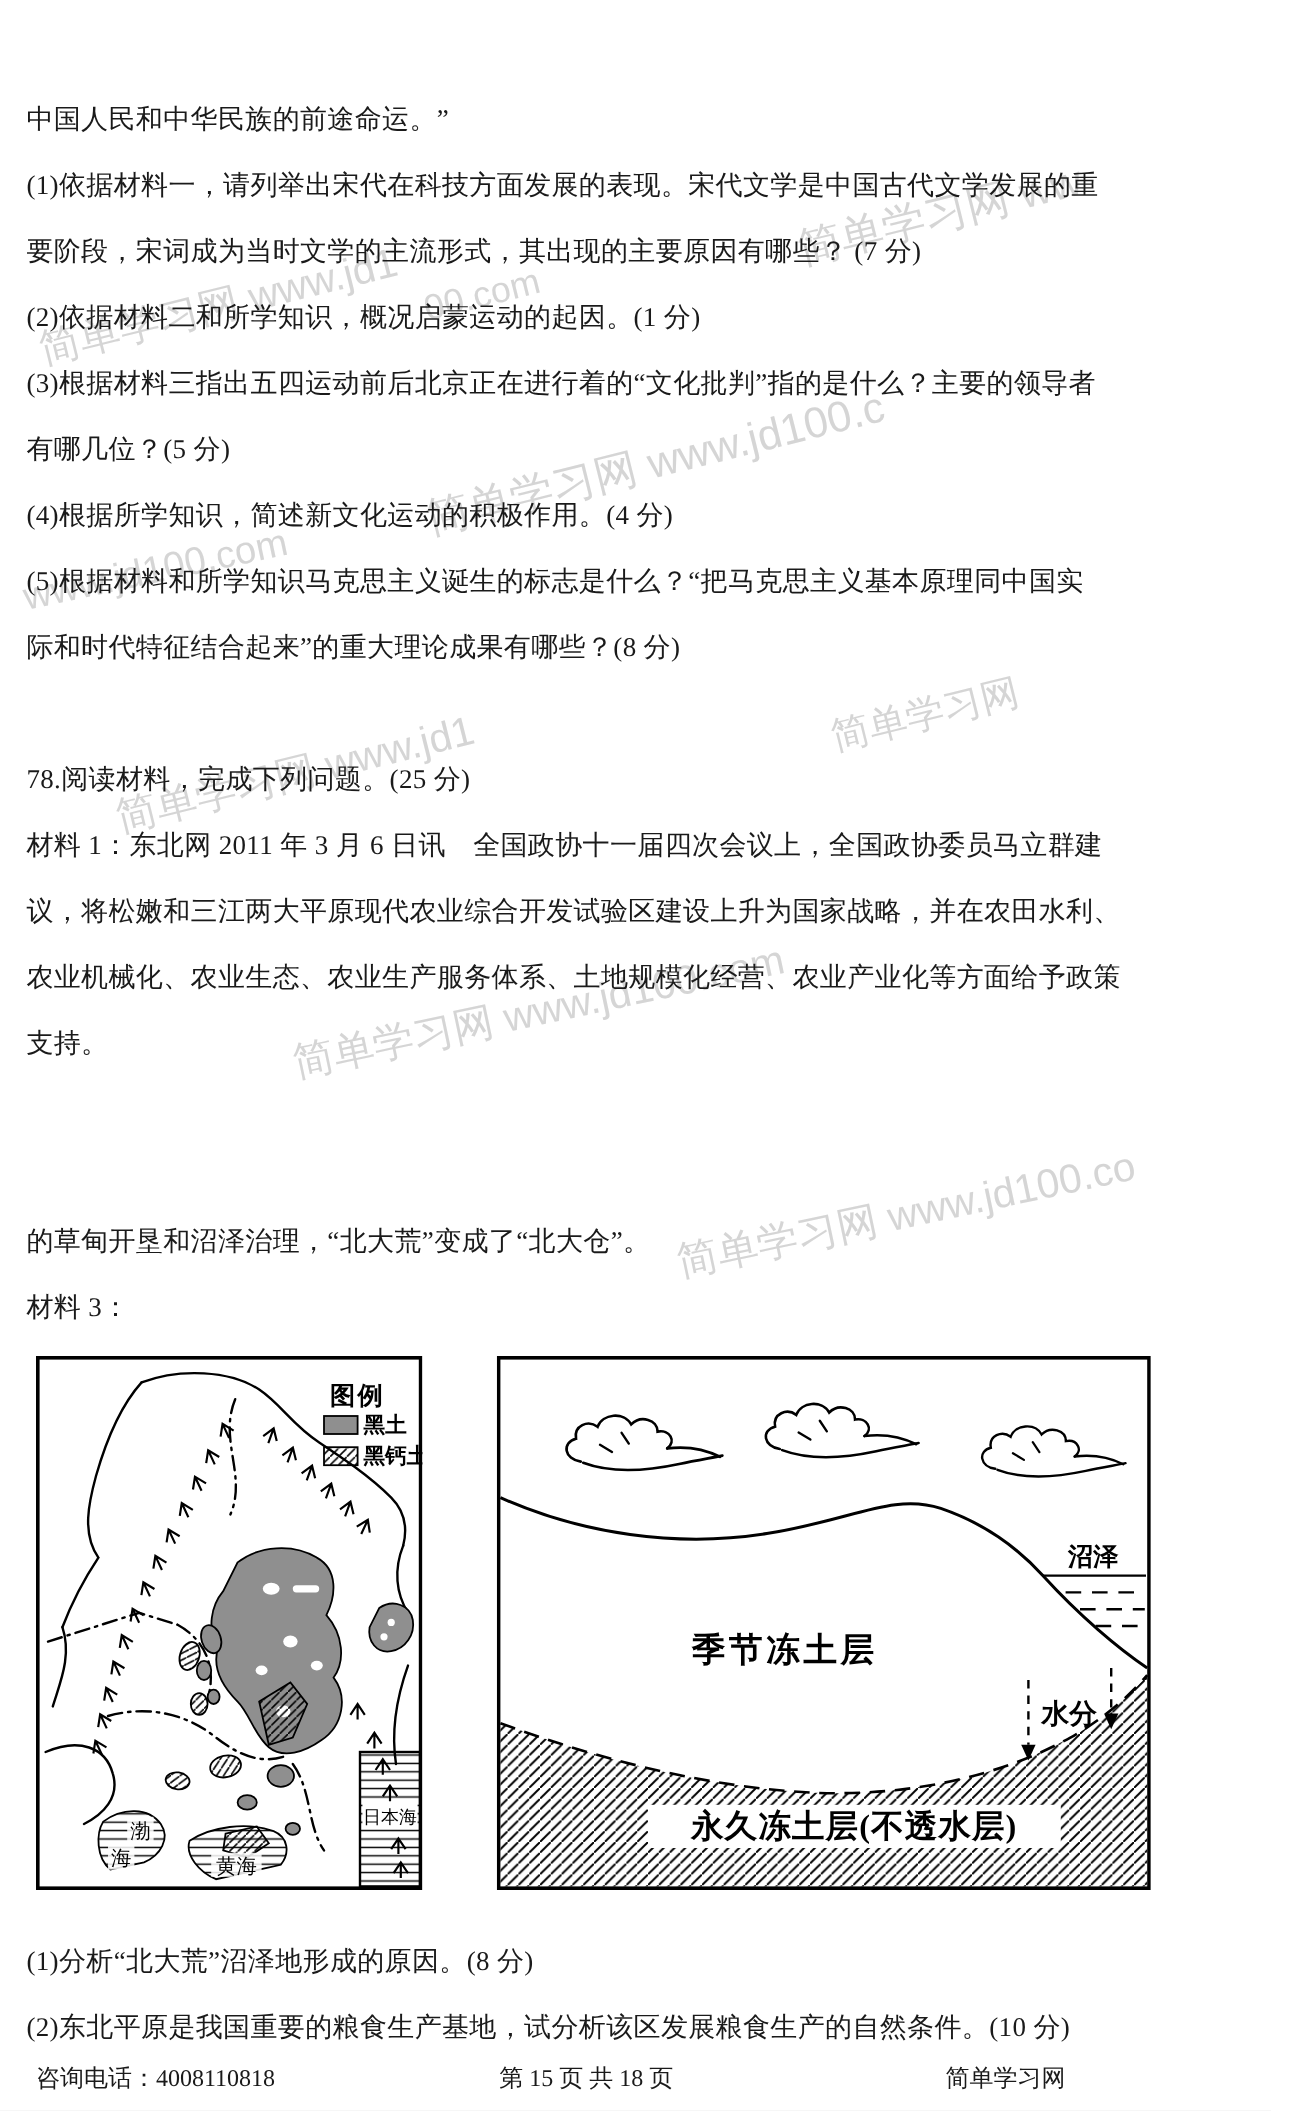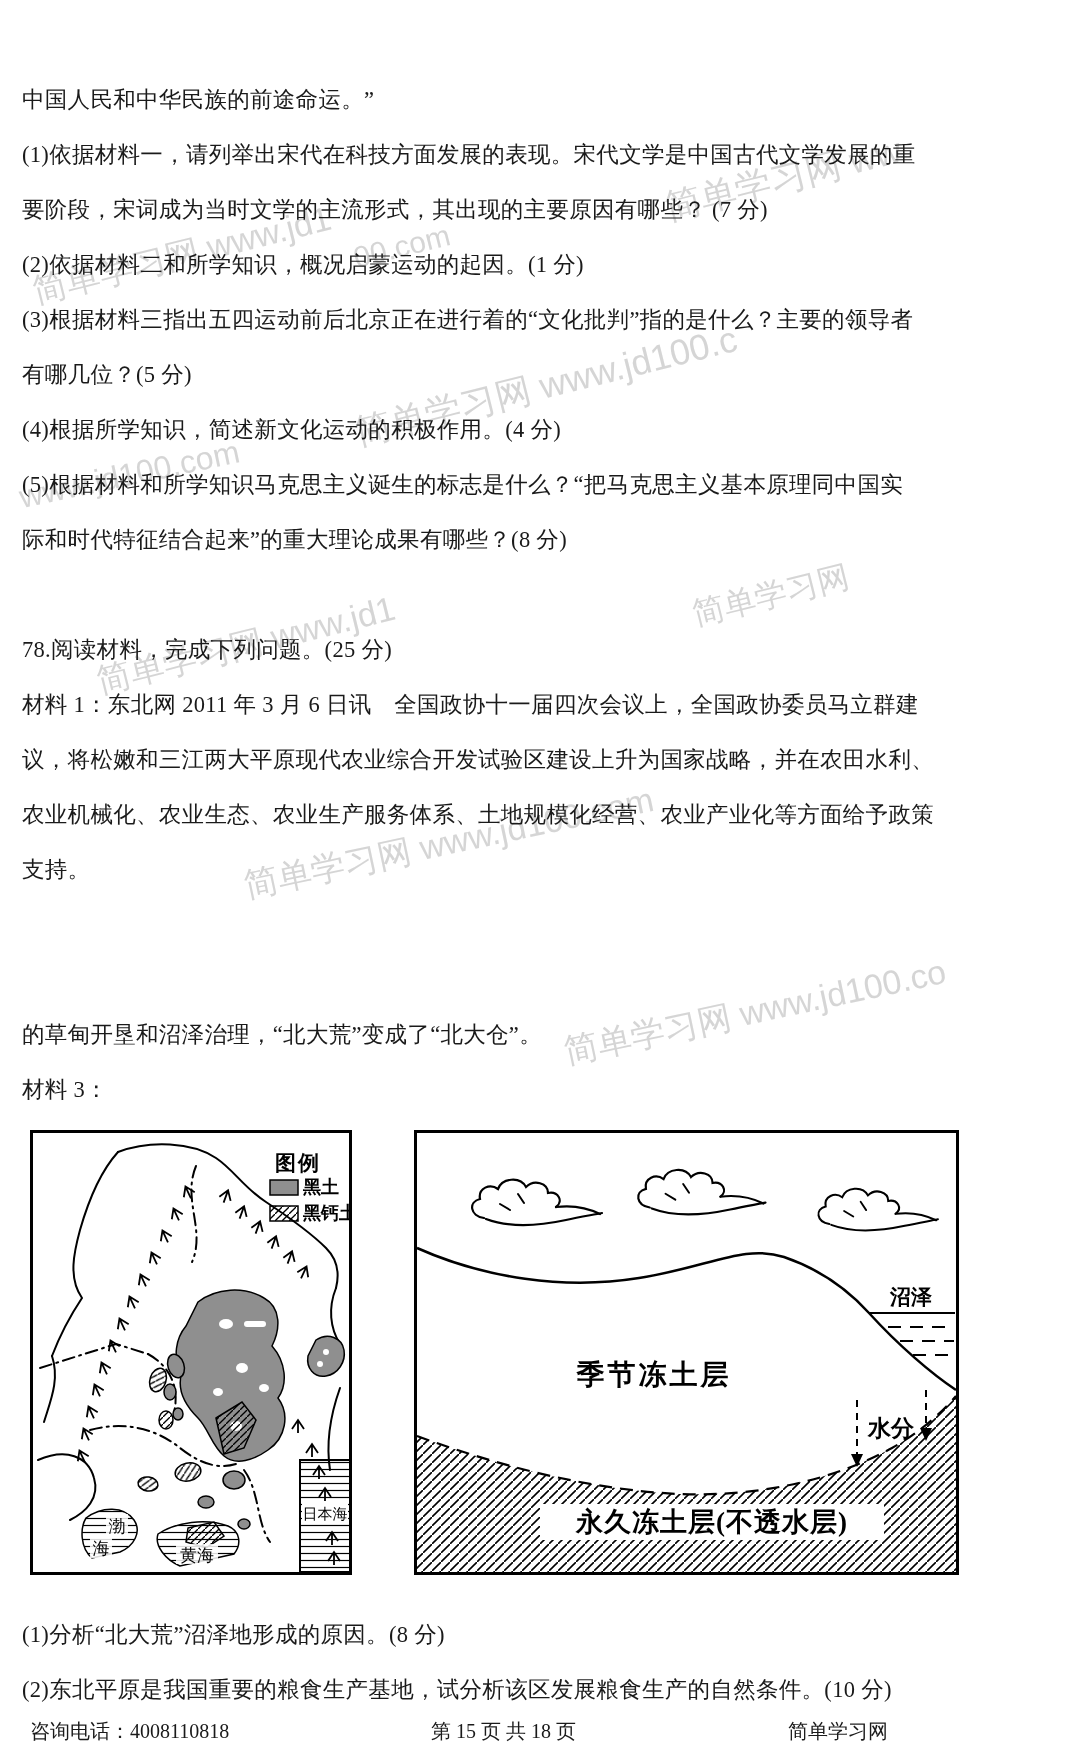--- a/index.html
+++ b/index.html
@@ -213,16 +213,16 @@
         <path d="M506,298 L518,298 L512,311 Z" fill="#000"></path>
         <text x="477" y="306" font-size="23" font-weight="bold" text-anchor="middle">水分</text>
       </g>
     </svg>
   </div>
 
   <div class="line" style="top:1620px">(1)分析“北大荒”沼泽地形成的原因。(8 分)</div>
   <div class="line" style="top:1675px">(2)东北平原是我国重要的粮食生产基地，试分析该区发展粮食生产的自然条件。(10 分)</div>
 
   <div class="footer-item" style="left:30px">咨询电话：4008110818</div>
-  <div class="footer-item" style="left:431px">第 15 页 共 18 页</div>
+  <div class="footer-item" style="left:416px">第 15 页 共 18 页</div>
   <div class="footer-item" style="left:788px">简单学习网</div>
 
 </div>
 
 </body></html>

